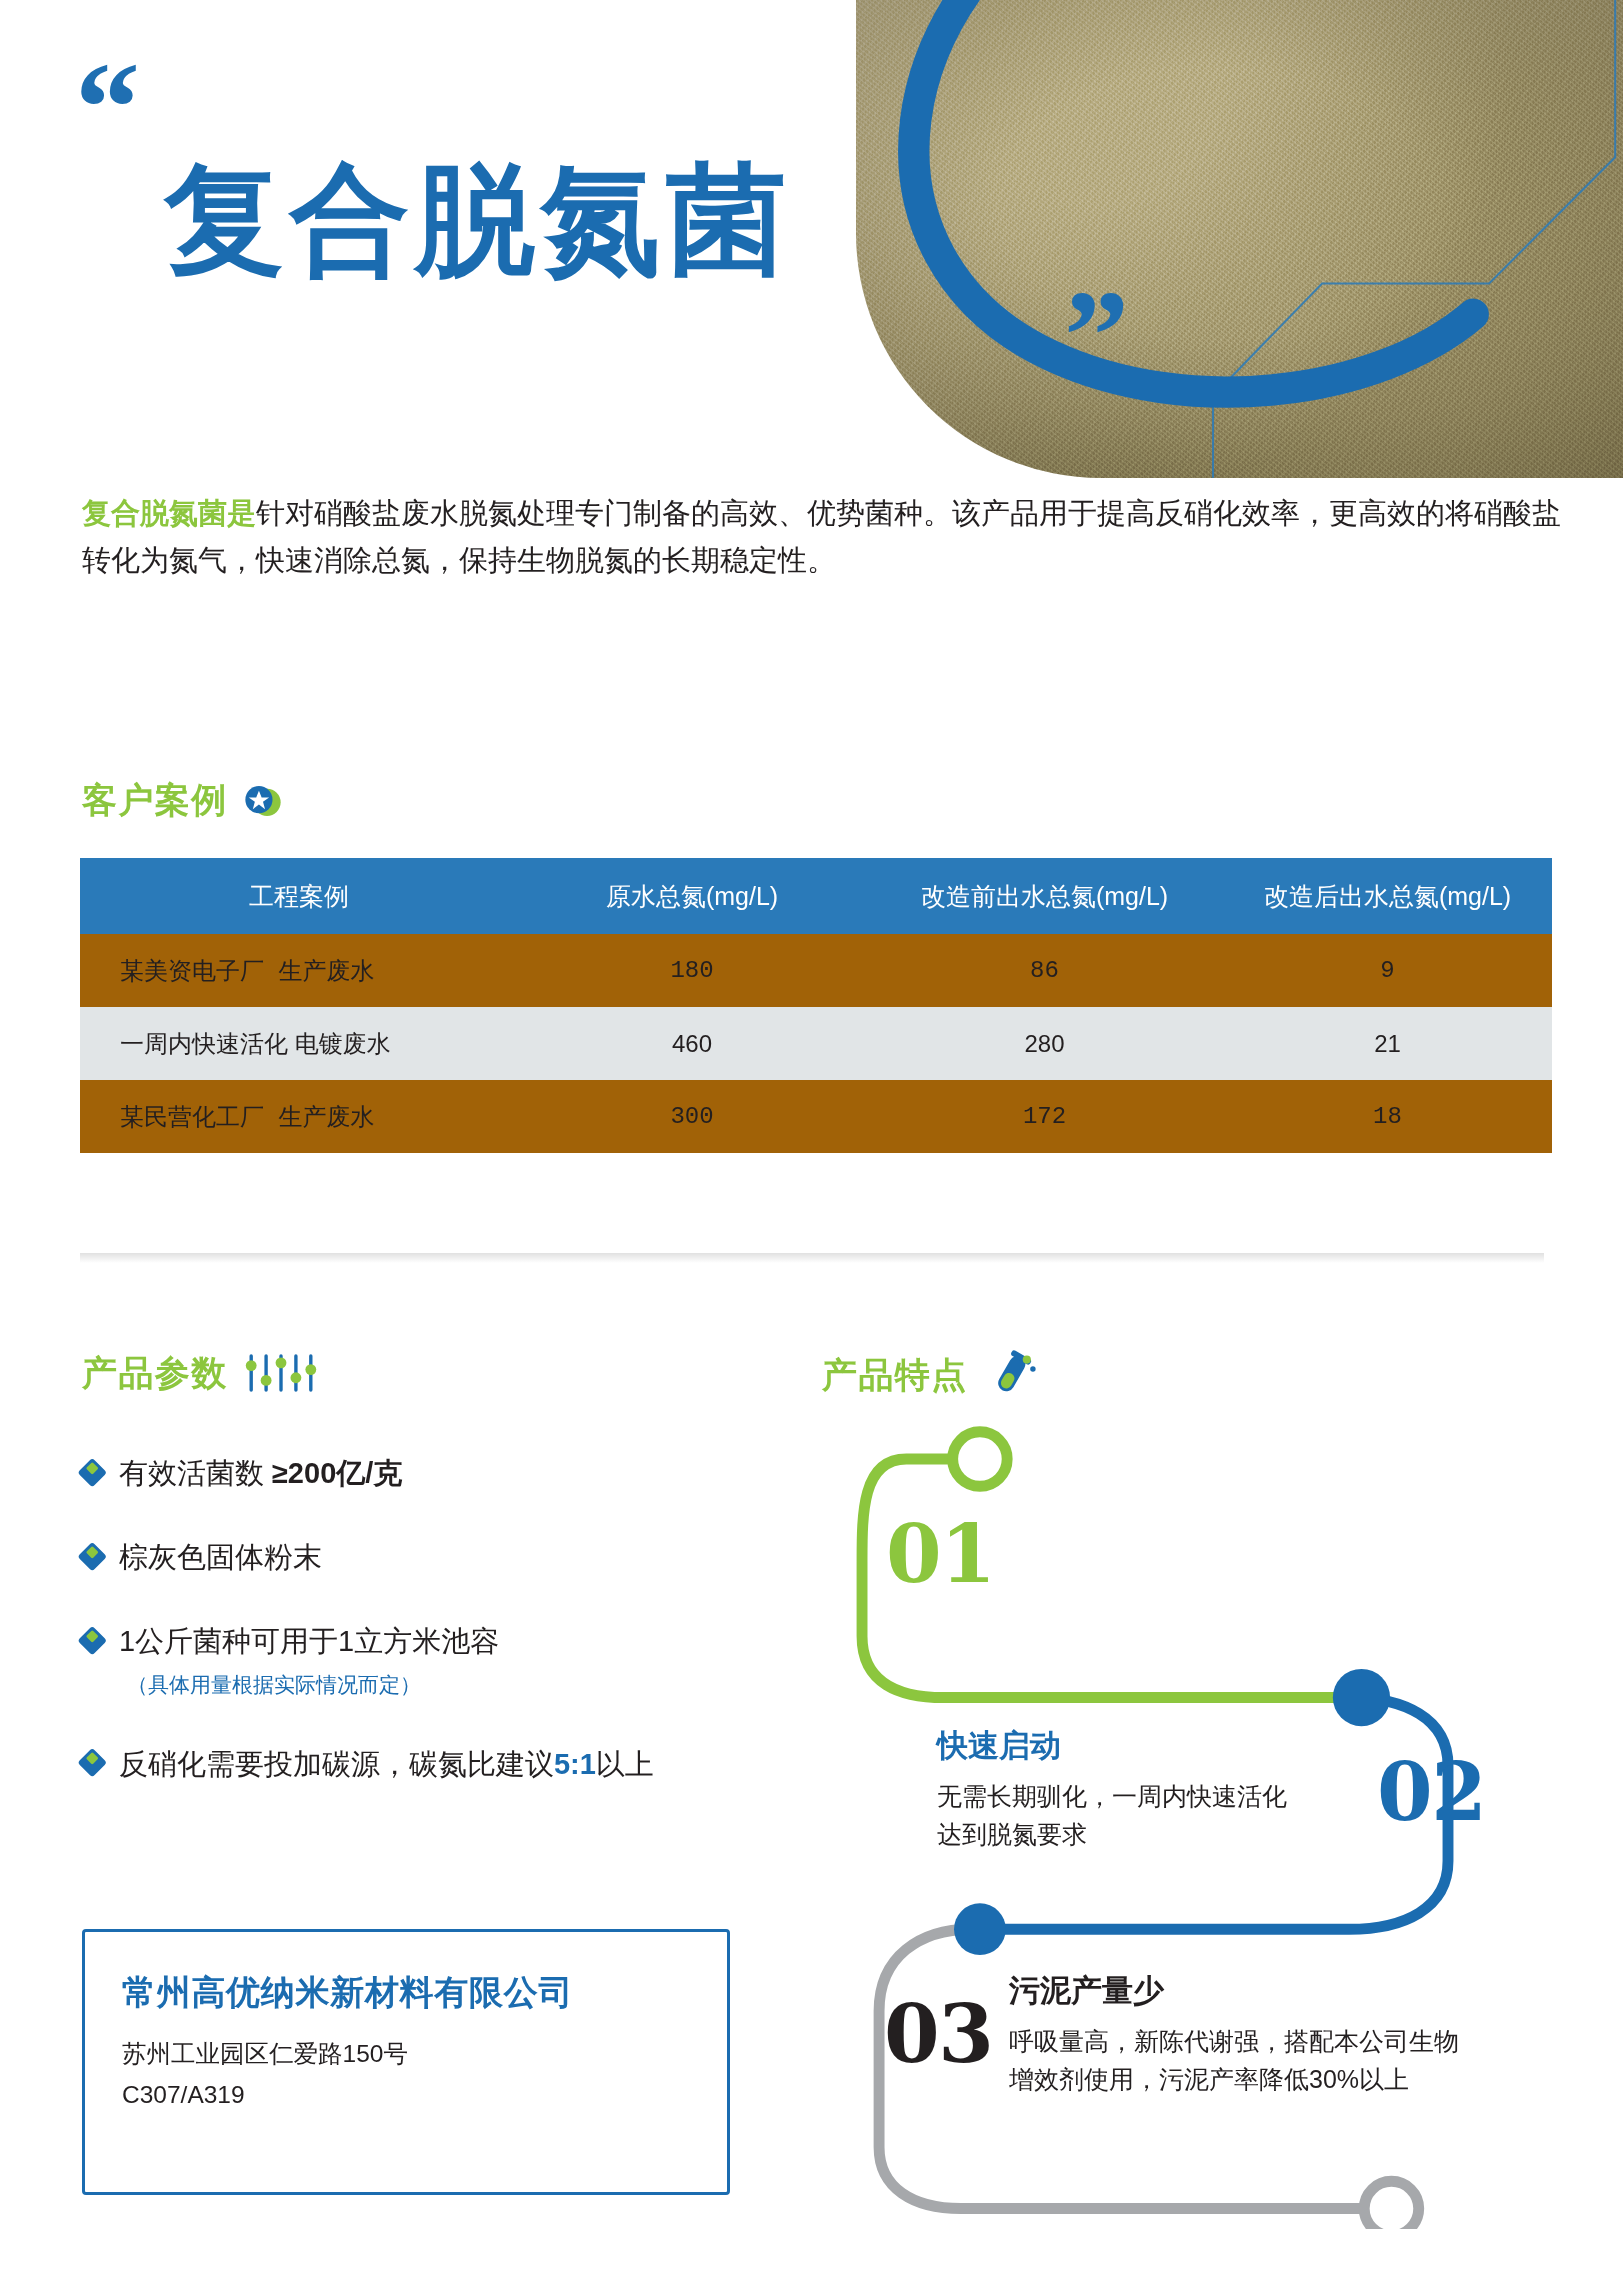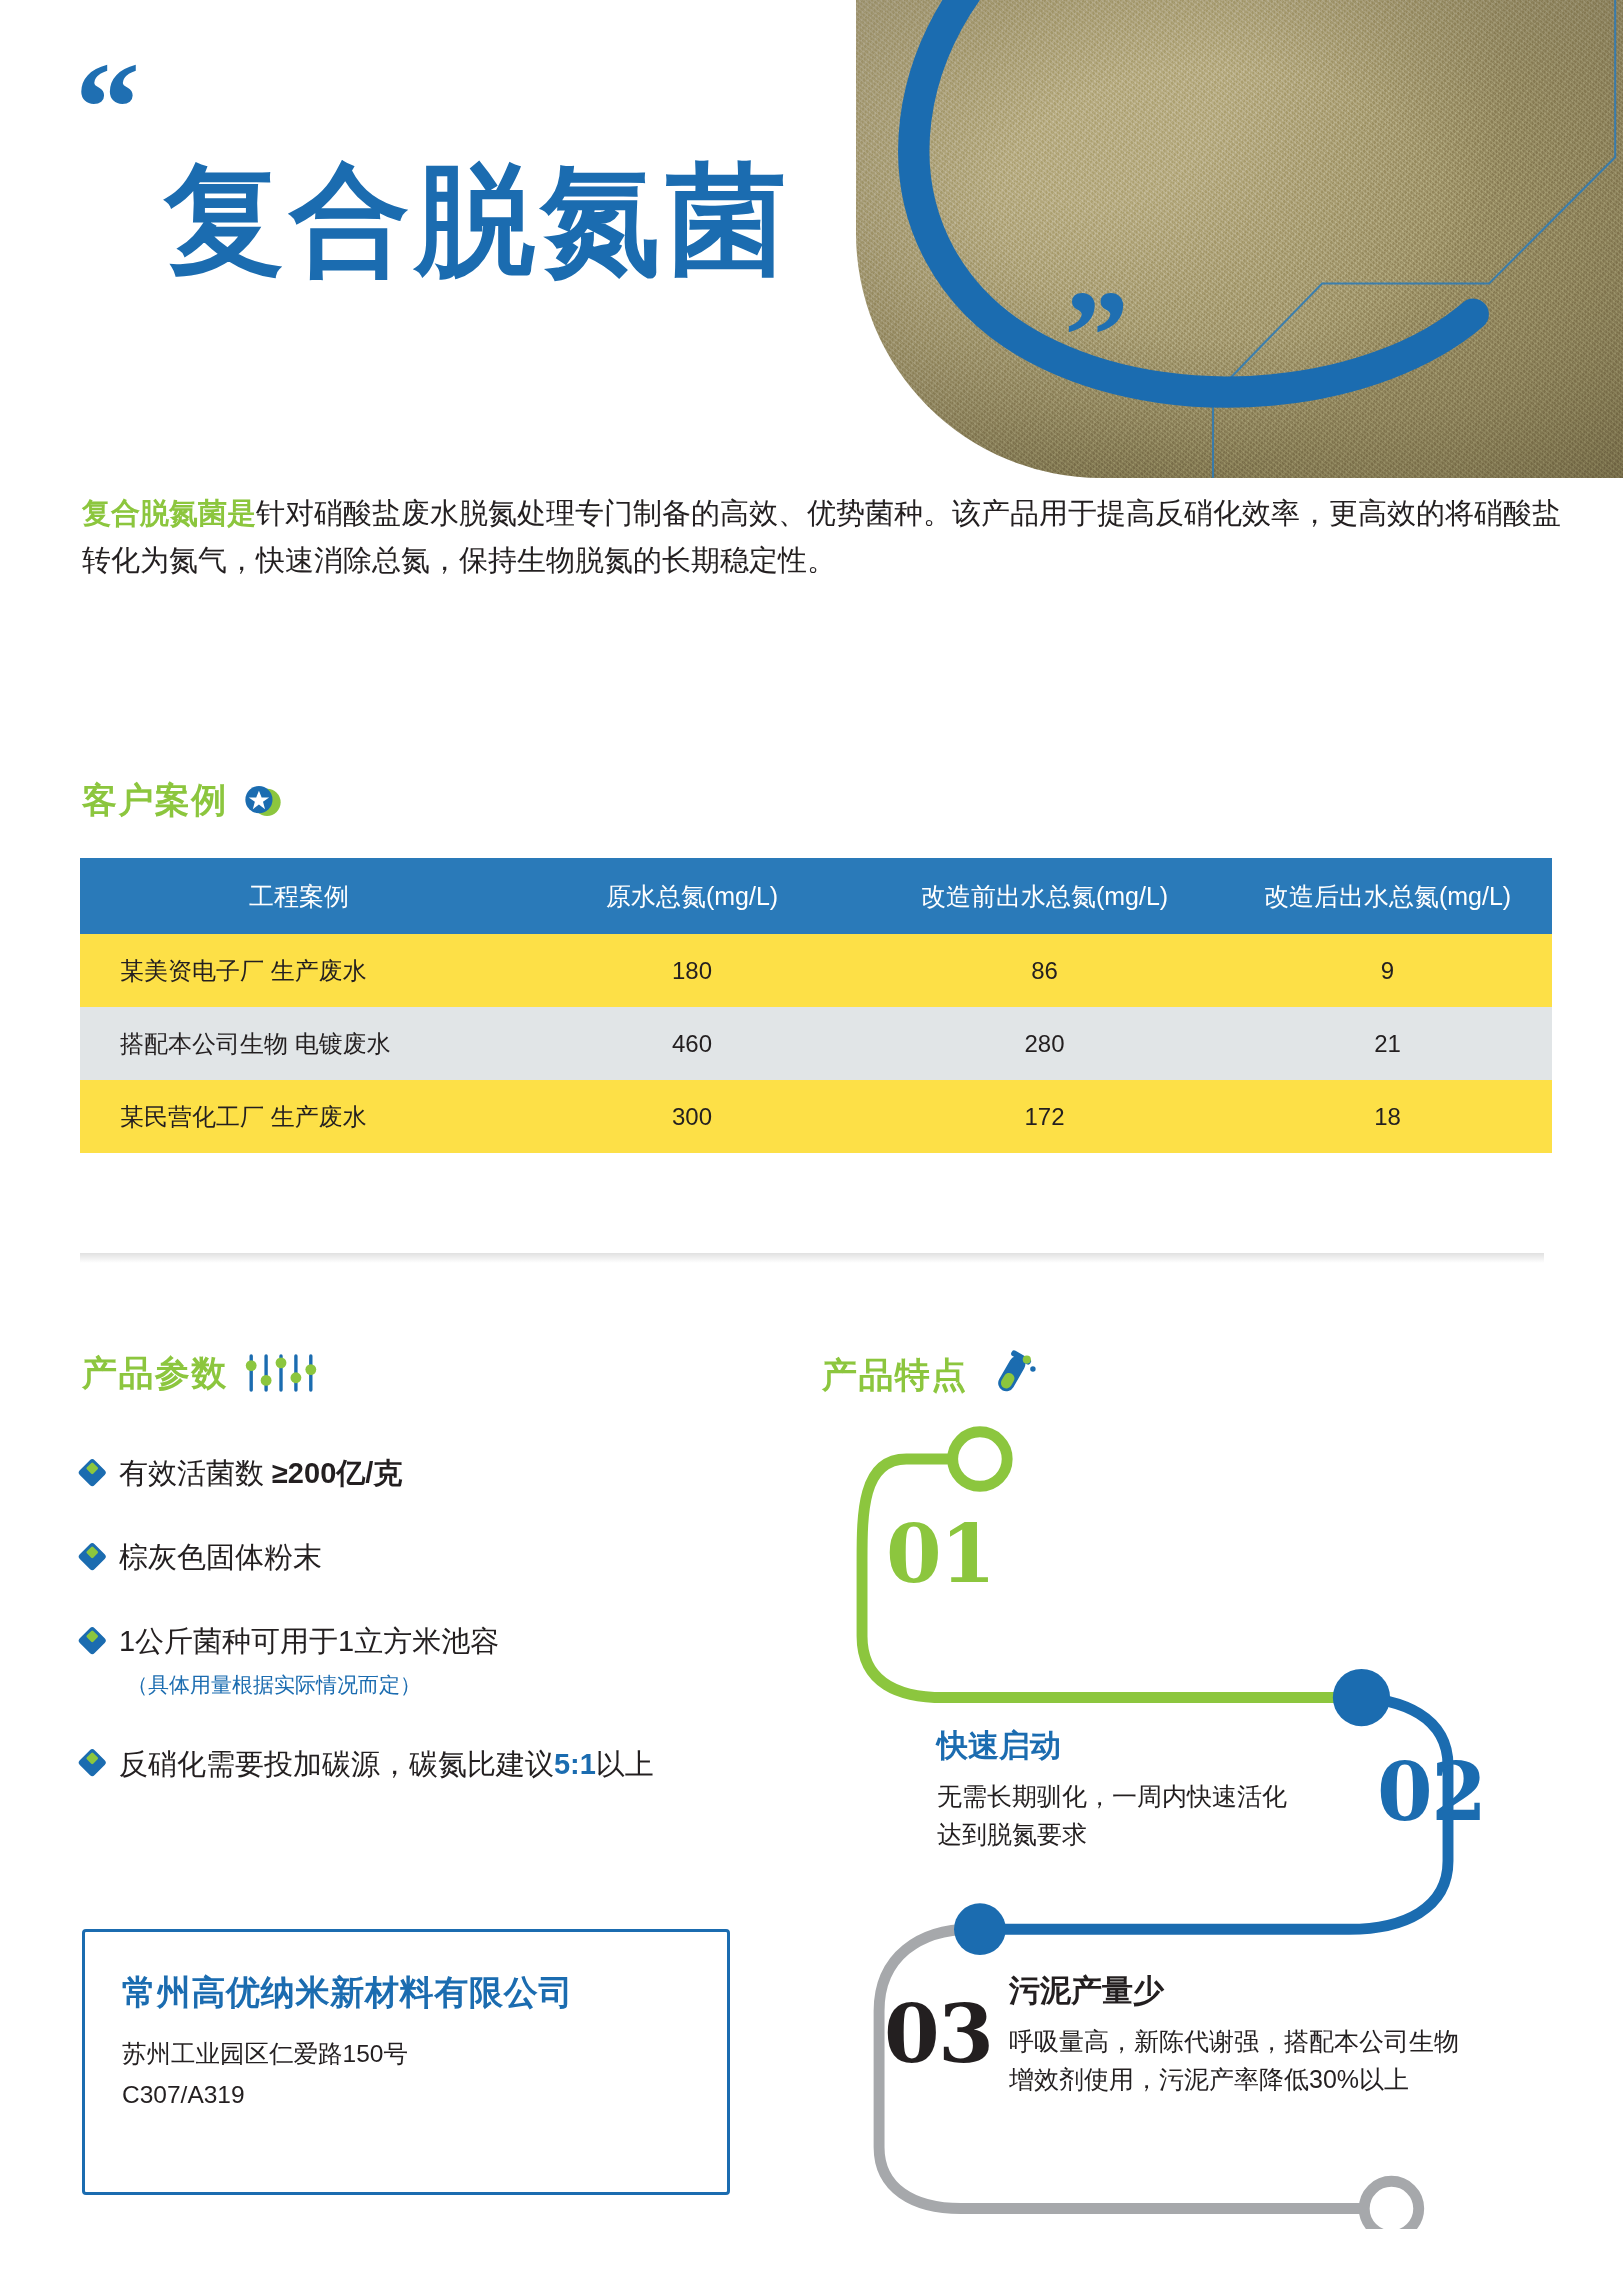--- a/index.html
+++ b/index.html
@@ -164,21 +164,21 @@
     border: none;
   }
   table.case-table td {
     height: 71px;
     font-size: 24px;
     text-align: center;
     color: #231f20;
     border: none;
   }
   table.case-table td.first { text-align: left; padding-left: 40px; }
-  table.case-table tr.r-odd td { background: #fde047; }
+  table.case-table tr.r-odd td { background: #a16207; font-family: Liberation Mono, monospace; }
   table.case-table tr.r-even td { background: #e1e5e7; }
   .table-shadow {
     position: absolute;
     left: 80px;
     top: 1253px;
     width: 1464px;
     height: 9.5px;
     background: linear-gradient(180deg, rgba(0,0,0,0.12), rgba(0,0,0,0));
   }
 
@@ -353,21 +353,21 @@
       </tr>
     </thead>
     <tbody>
       <tr class="r-odd">
         <td class="first">某美资电子厂  生产废水</td>
         <td>180</td>
         <td>86</td>
         <td>9</td>
       </tr>
       <tr class="r-even">
-        <td class="first">搭配本公司生物  电镀废水</td>
+        <td class="first">一周内快速活化  电镀废水</td>
         <td>460</td>
         <td>280</td>
         <td>21</td>
       </tr>
       <tr class="r-odd">
         <td class="first">某民营化工厂  生产废水</td>
         <td>300</td>
         <td>172</td>
         <td>18</td>
       </tr>

